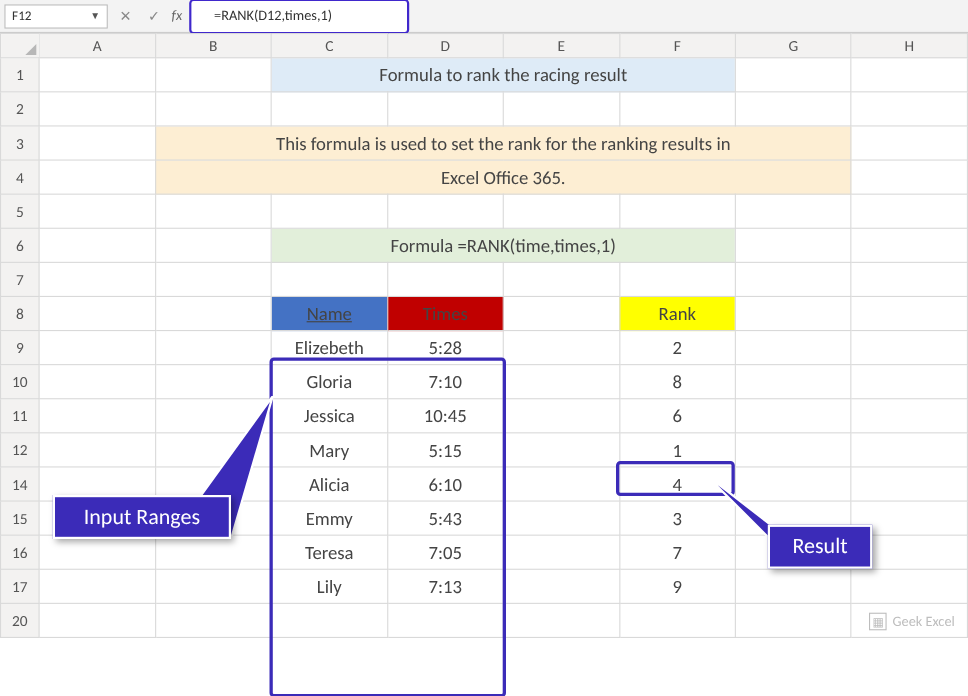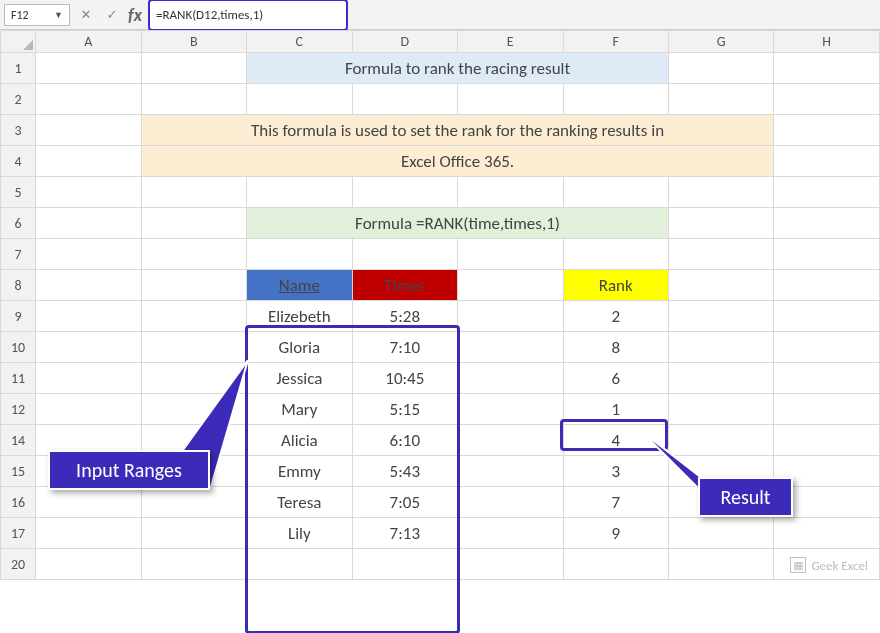--- a/index.html
+++ b/index.html
@@ -19,45 +19,45 @@
     display: flex;
     align-items: center;
     height: 30px;
     border-bottom: 1px solid #ccc;
     background: #f3f3f3;
     font-size: 13px;
     padding: 0 4px;
     gap: 6px;
   }
   .name-box {
-    width: 66px;
+    width: 94px;
     height: 22px;
     background: #fff;
     border: 1px solid #bbb;
     padding: 1px 6px;
     font-size: 12px;
     display: flex;
     align-items: center;
     justify-content: space-between;
   }
   .name-box .caret { font-size: 9px; color: #555; }
   .fb-btn {
     width: 20px; height: 20px;
     display: flex; align-items: center; justify-content: center;
     color: #888;
     font-size: 13px;
   }
-  .fx-label { font-style: italic; color: #666; font-size: 18px; font-weight: bold; }
+  .fx-label { font-style: italic; color: #666; font-size: 13px; }
   .formula-input {
     flex: 0 0 200px;
     height: 32px;
     border: 2.5px solid #4028cc;
     border-radius: 4px;
     background: #fff;
-    padding: 0 6px;
+    padding: 0 21px;
     font-size: 13px;
     display: flex;
     align-items: center;
   }
   
   .grid-wrap {
     position: relative;
     width: 880px;
     height: 603px;
     overflow: hidden;

